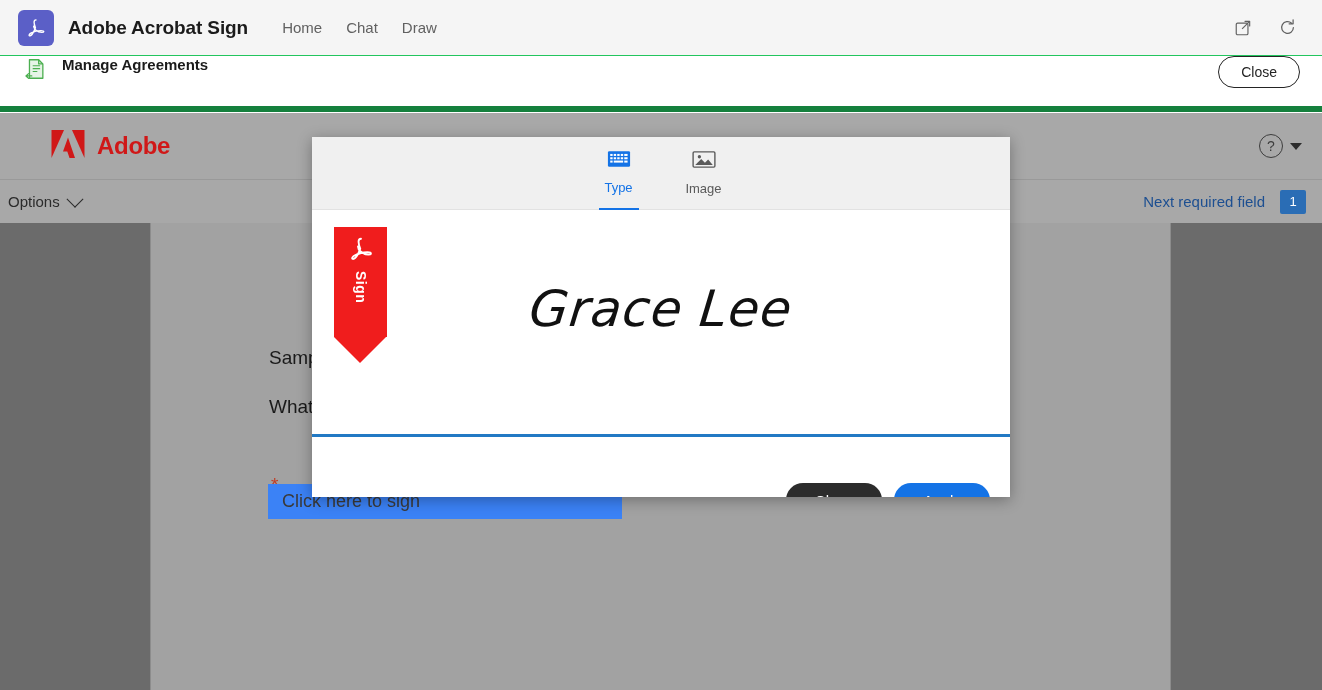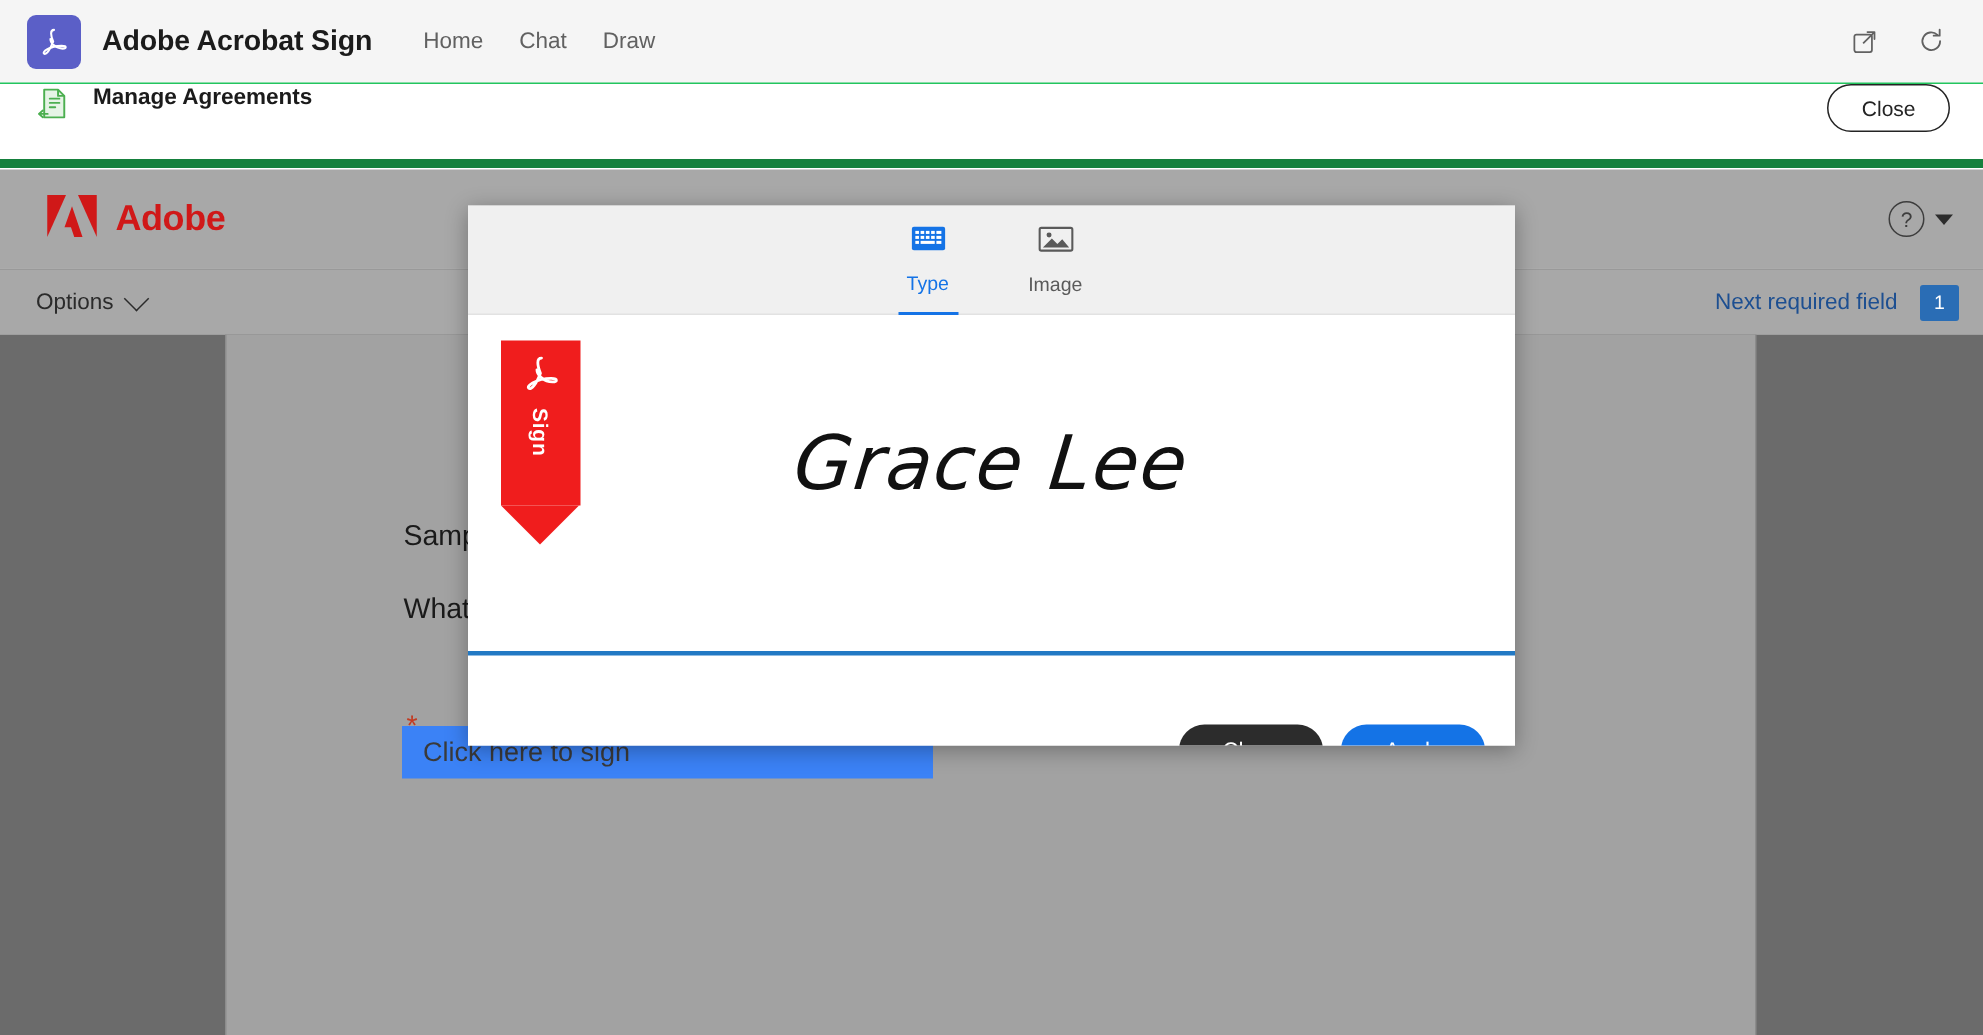--- a/index.html
+++ b/index.html
@@ -121,20 +121,21 @@
   }
 
   
   .adobe-header {
     position: absolute;
     left: 0; top: 113px;
     width: 1322px; height: 66px;
     background: #a8a8a8;
     display: flex; align-items: center;
     box-sizing: border-box;
+    padding-left: 20px;
   }
   .adobe-logo-wrap {
     margin-left: 30px;
     display: flex; align-items: center;
     gap: 11px;
   }
   .adobe-word {
     font-size: 24px;
     font-weight: bold;
     color: #d01818;
@@ -166,21 +167,21 @@
   .options-bar {
     position: absolute;
     left: 0; top: 179px;
     width: 1322px; height: 44px;
     background: #a8a8a8;
     border-top: 1px solid #999;
     display: flex; align-items: center;
     box-sizing: border-box;
   }
   .options-btn {
-    margin-left: 24px;
+    margin-left: 8px;
     display: flex; align-items: center;
     gap: 9px;
     font-size: 15px;
     color: #2b2b2b;
     cursor: pointer;
   }
   .chevron {
     width: 11px; height: 11px;
     border-right: 1.8px solid #2b2b2b;
     border-bottom: 1.8px solid #2b2b2b;

